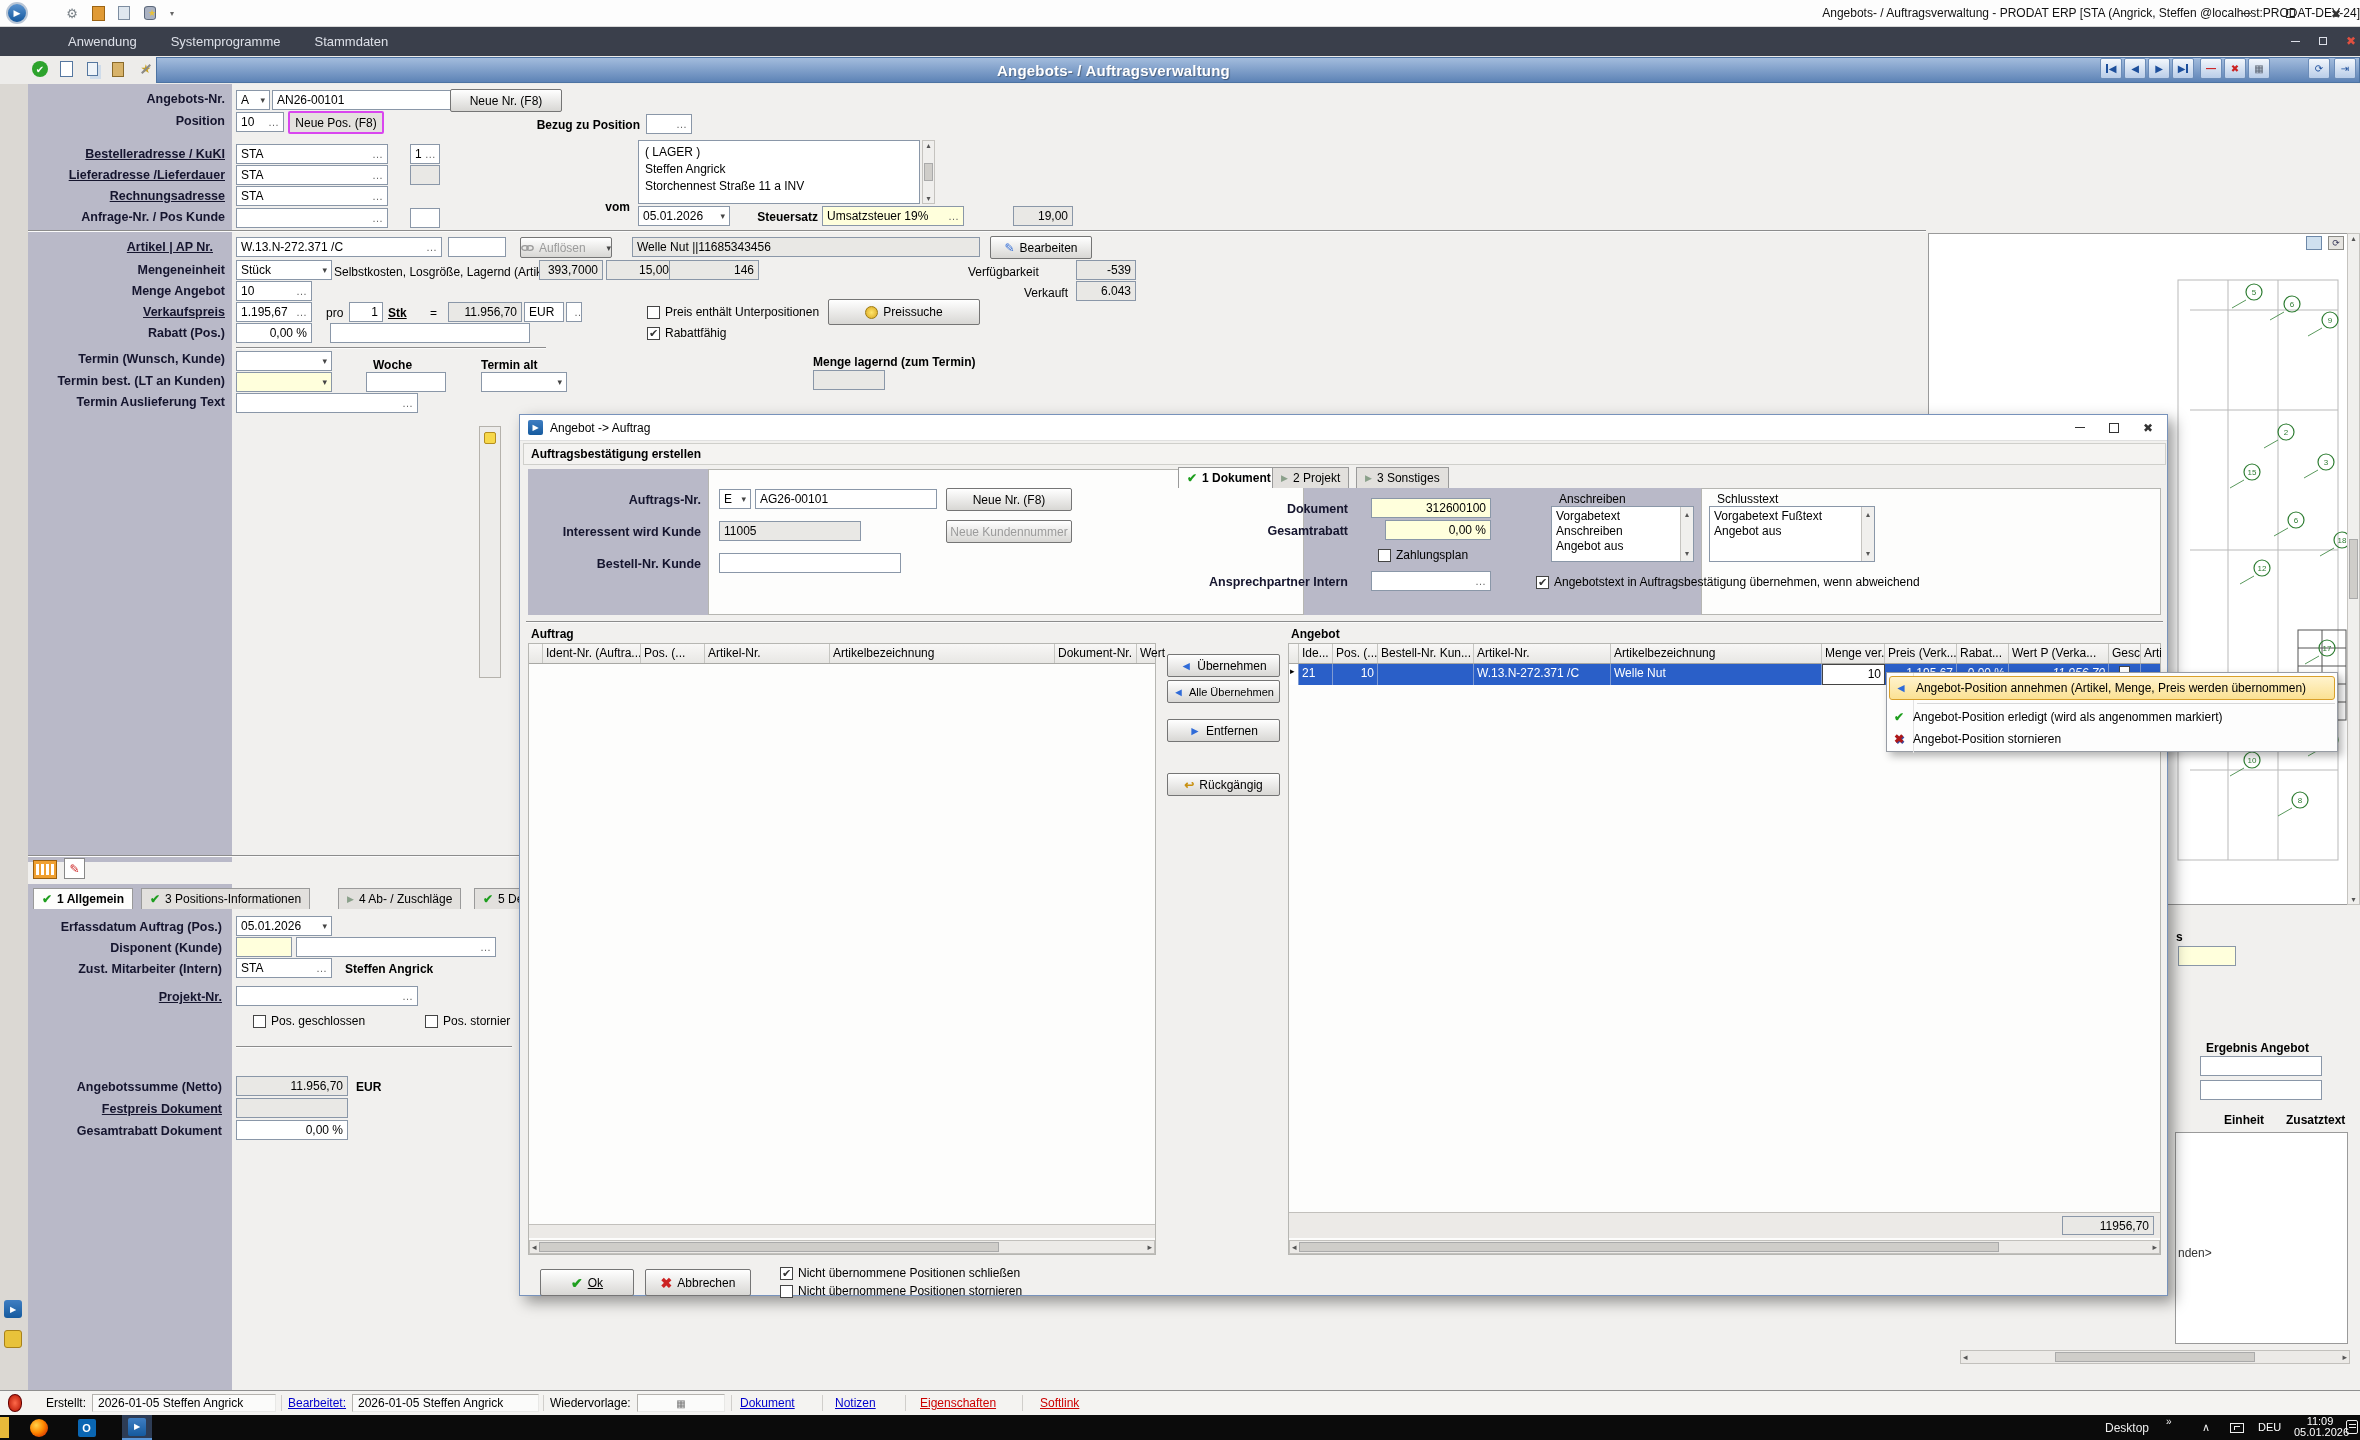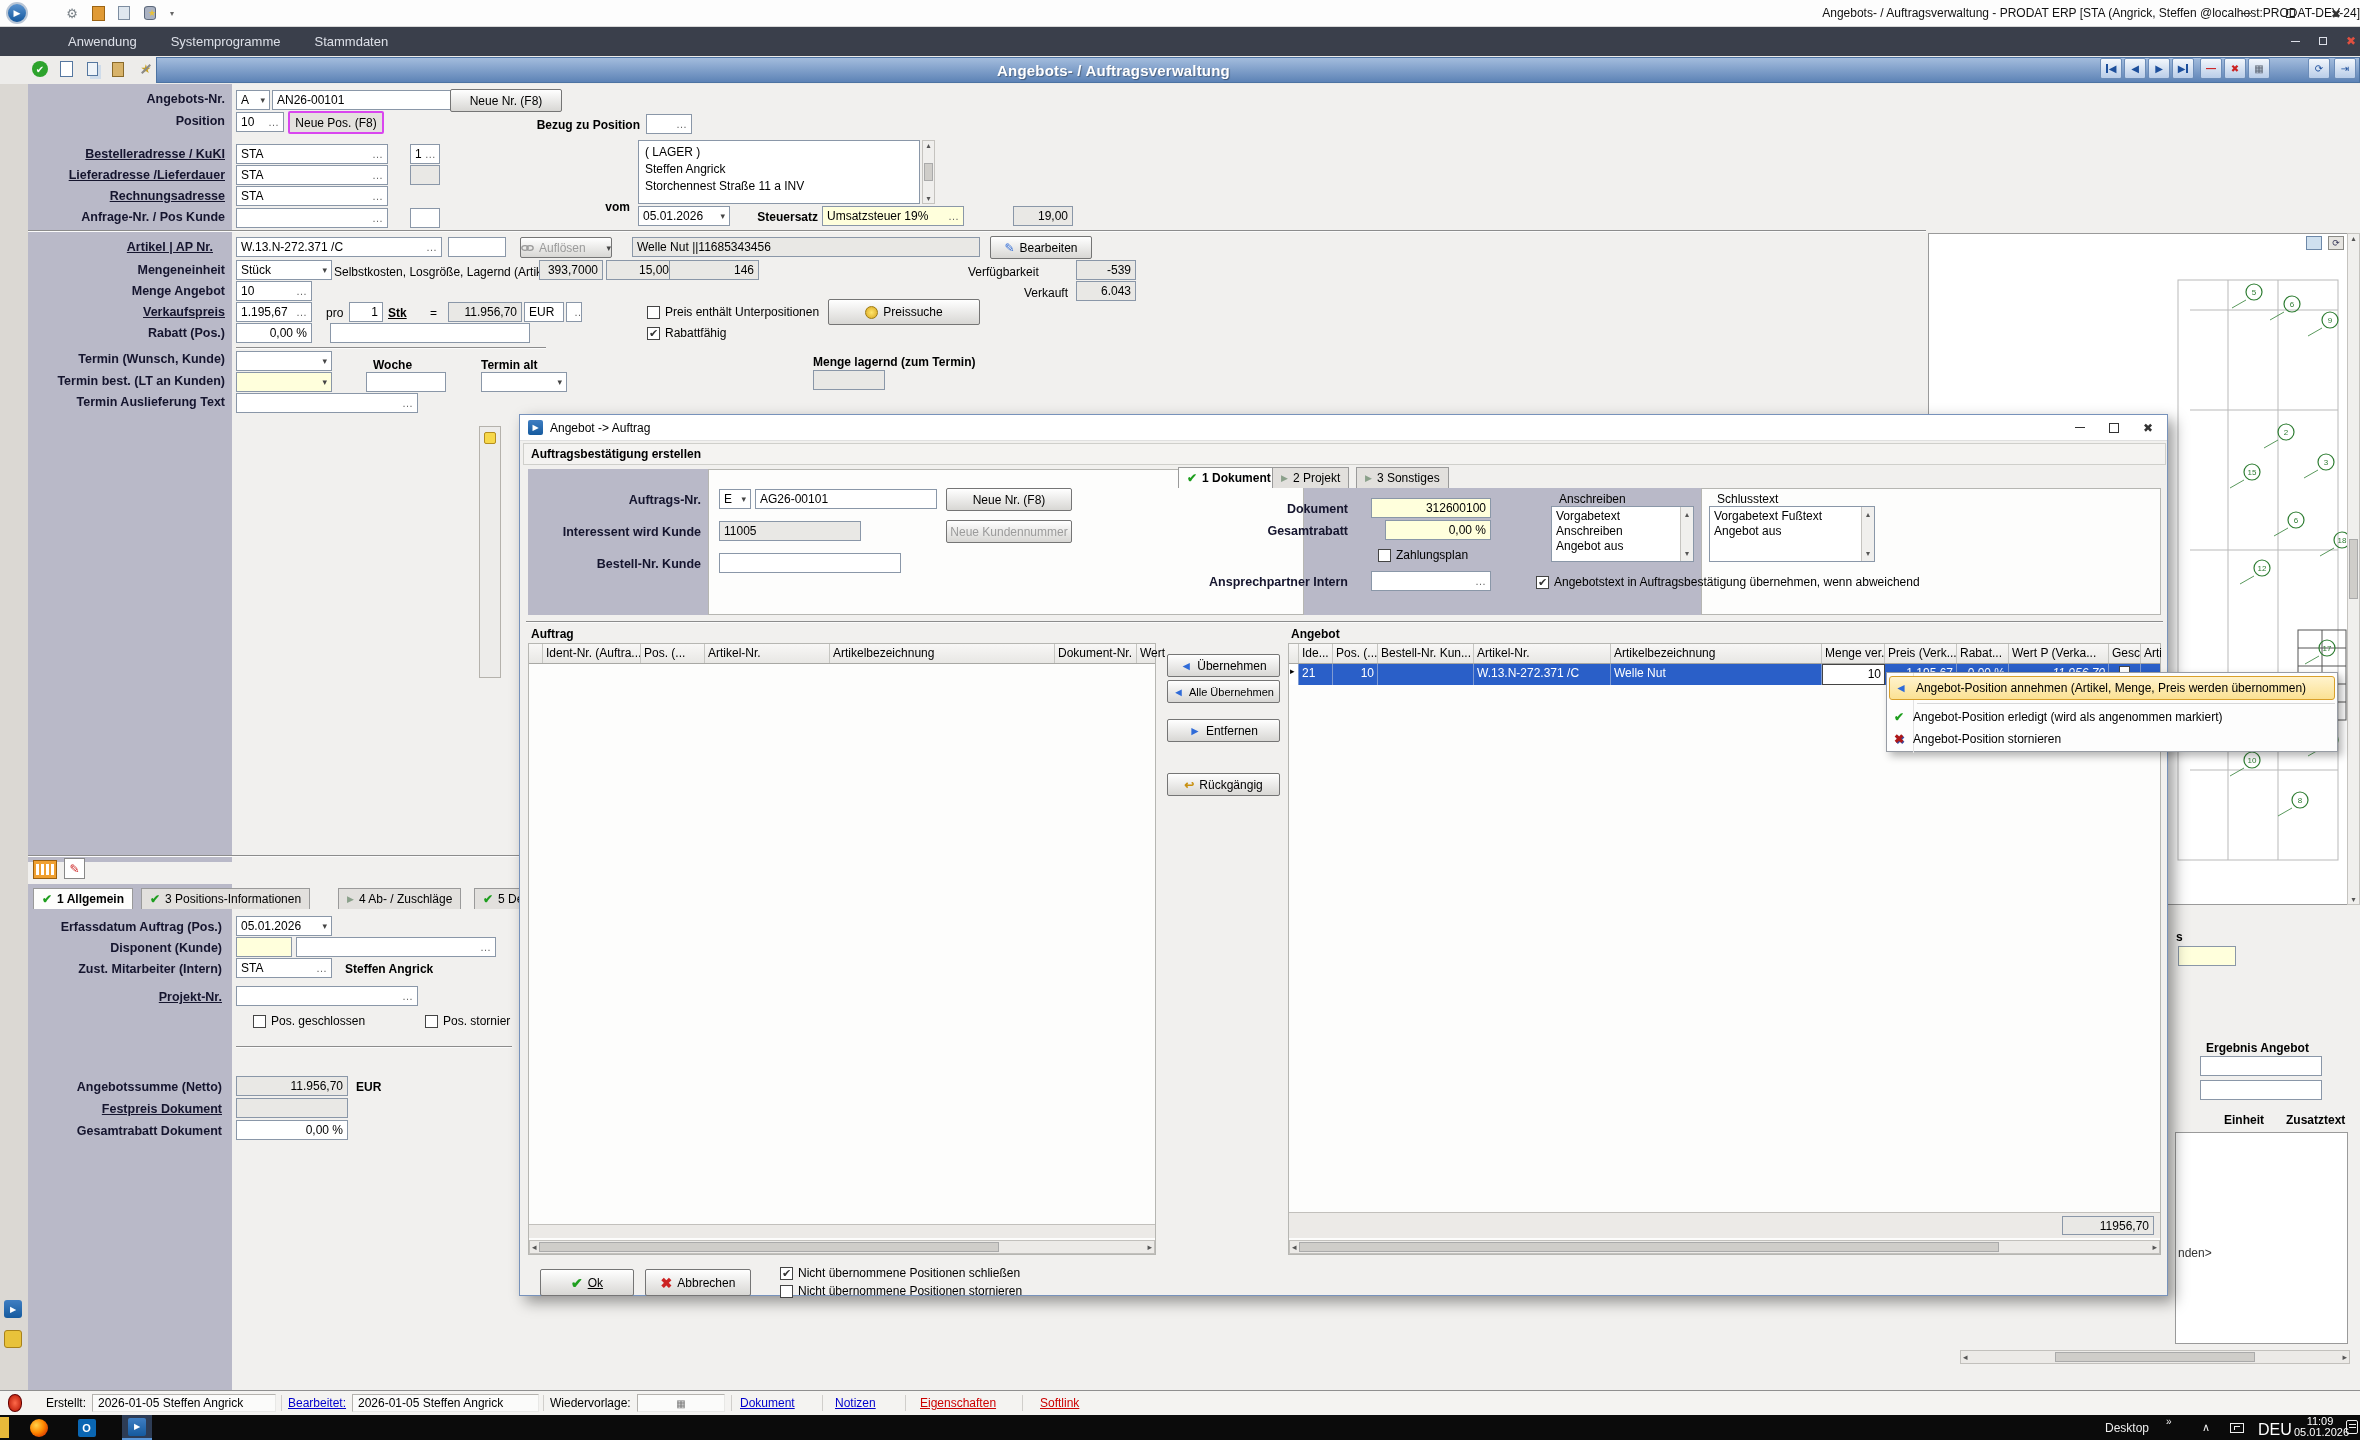--- a/index.html
+++ b/index.html
@@ -734,21 +734,21 @@
       </div>
     <div class="abs" style="left:122px;top:0;width:30px;height:25px;background:#2d3c55;border-bottom:2px solid #5a96d8;display:flex;align-items:center;justify-content:center">
         <span style="width:18px;height:18px;background:linear-gradient(#3f7ec2,#155a9e);border-radius:2px;color:#fff;font-size:8px;display:flex;align-items:center;justify-content:center">▶</span>
       </div>
     <span class="abs" style="left:2105px;top:6px;color:#eee;font-size:12px">Desktop</span>
     <span class="abs" style="left:2166px;top:1px;color:#eee;font-size:10px">»</span>
     <span class="abs" style="left:2202px;top:6px;color:#eee;font-size:11px">∧</span>
     <div class="abs" style="left:2230px;top:8px;width:14px;height:10px;border:1px solid #eee">
         <div style="width:6px;height:4px;border-left:1px solid #eee;border-top:1px solid #eee;margin:2px 0 0 3px"></div>
       </div>
-    <span class="abs" style="left:2258px;top:6px;color:#fff;font-size:16px">DEU</span>
+    <span class="abs" style="left:2258px;top:6px;color:#fff;font-size:11px">DEU</span>
     <div class="abs" style="left:2294px;top:1px;width:52px;text-align:center;color:#fff;font-size:11px;line-height:11px">
       <div>11:09</div>
       <div>05.01.2026</div>
     </div>
     <div class="abs" style="left:2346px;top:5px;width:12px;height:14px;border:1px solid #eee;border-radius:2px">
         <div style="width:7px;height:1px;background:#eee;margin:3px auto 2px"></div>
         <div style="width:7px;height:1px;background:#eee;margin:0 auto"></div>
       </div>
   </div>
 

